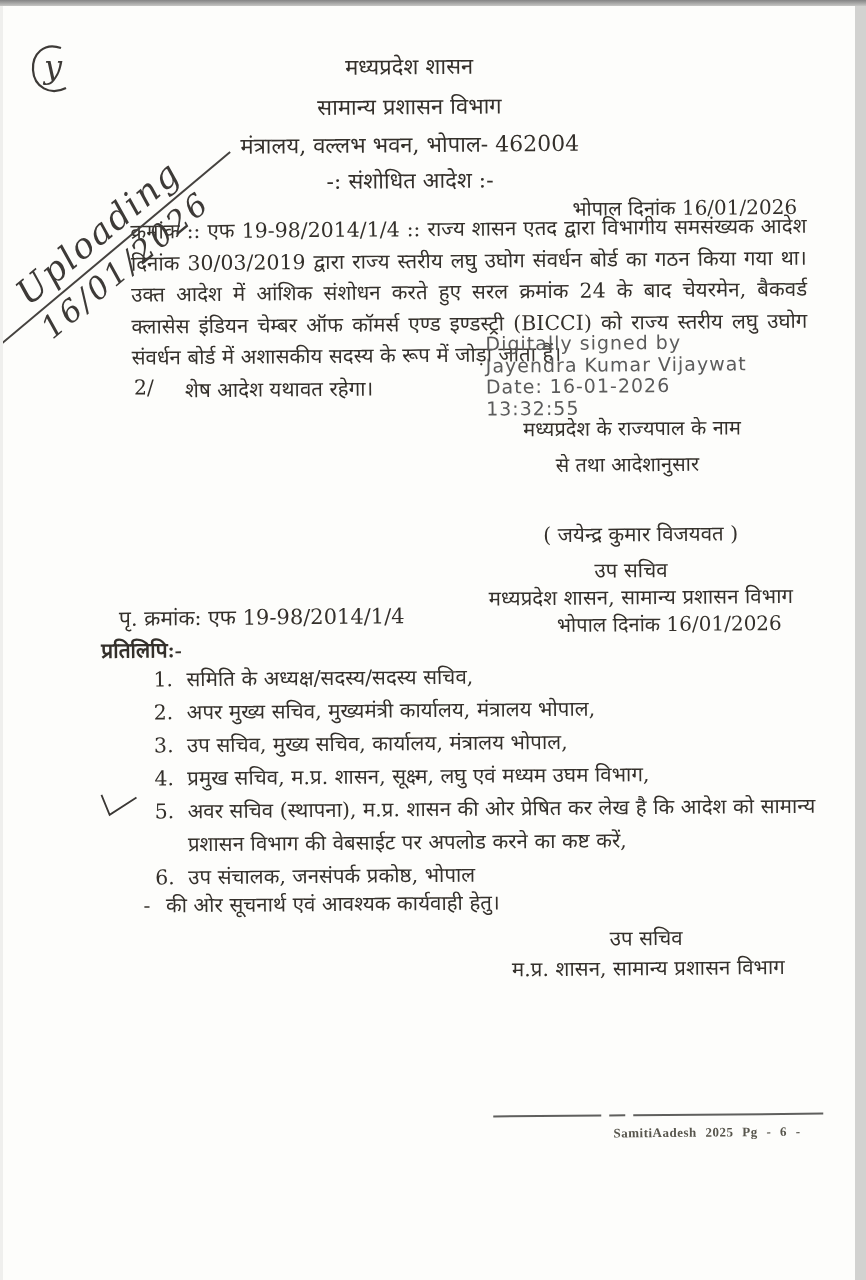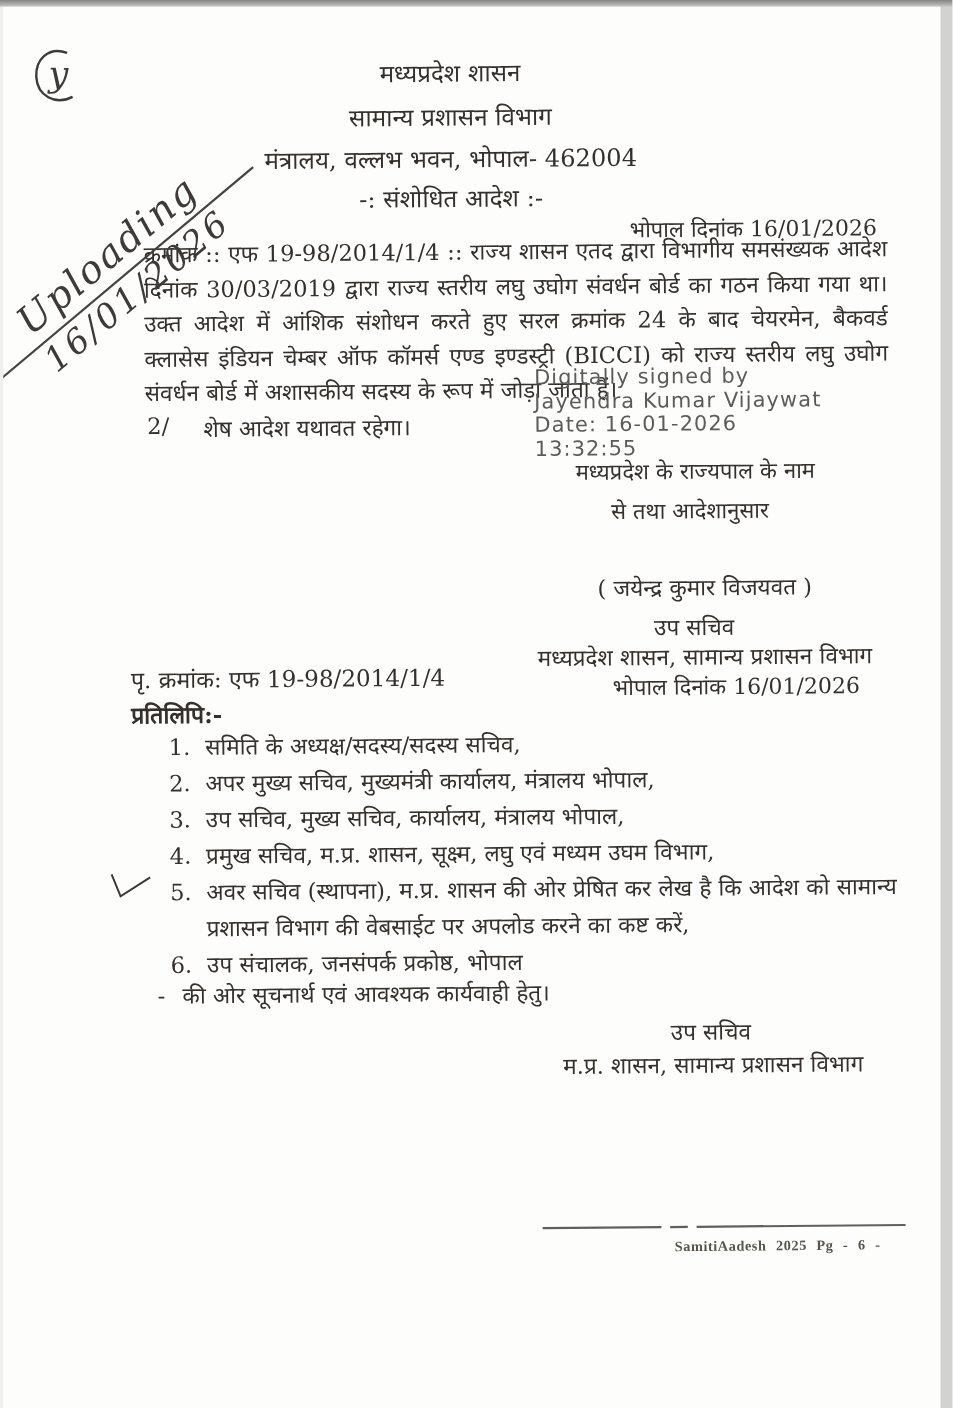--- a/index.html
+++ b/index.html
@@ -26,21 +26,21 @@
   
   .auth1{left:524px;top:416px;font-size:20px;}
   .auth2{left:556px;top:452px;font-size:20px;}
   .sig-name{left:543px;top:521px;font-size:20.5px;}
   .sig-title{left:594px;top:557px;font-size:20.5px;}
   .sig-dept{left:488px;top:584px;font-size:20.5px;}
   .sig-date{left:556px;top:612px;font-size:20px;}
   .top-date{left:575px;top:196px;font-size:20px;}
   
   .refno{left:118px;top:601px;font-size:21px;}
-  .copyhead{left:118px;top:633px;font-size:21px;font-weight:600;}
+  .copyhead{left:100px;top:633px;font-size:21px;font-weight:600;font-family:Liberation Serif, serif;}
   .copylist{position:absolute;left:152px;top:661px;width:662px;font-size:20.5px;line-height:33px;}
   .copylist .row{display:flex;align-items:flex-start;}
   .copylist .num{width:33px;flex:none;}
   .copylist .txt{flex:1;white-space:normal;}
   .tailrow{position:absolute;left:140px;top:888px;width:560px;font-size:20.5px;}
   .tailrow .dash{display:inline-block;width:16px;}
   .bot-title{left:606px;top:925px;font-size:20.5px;}
   .bot-dept{left:508px;top:955px;font-size:20.5px;}
   
   .rule-seg{position:absolute;border-top:2px solid #5f5f5d;}

